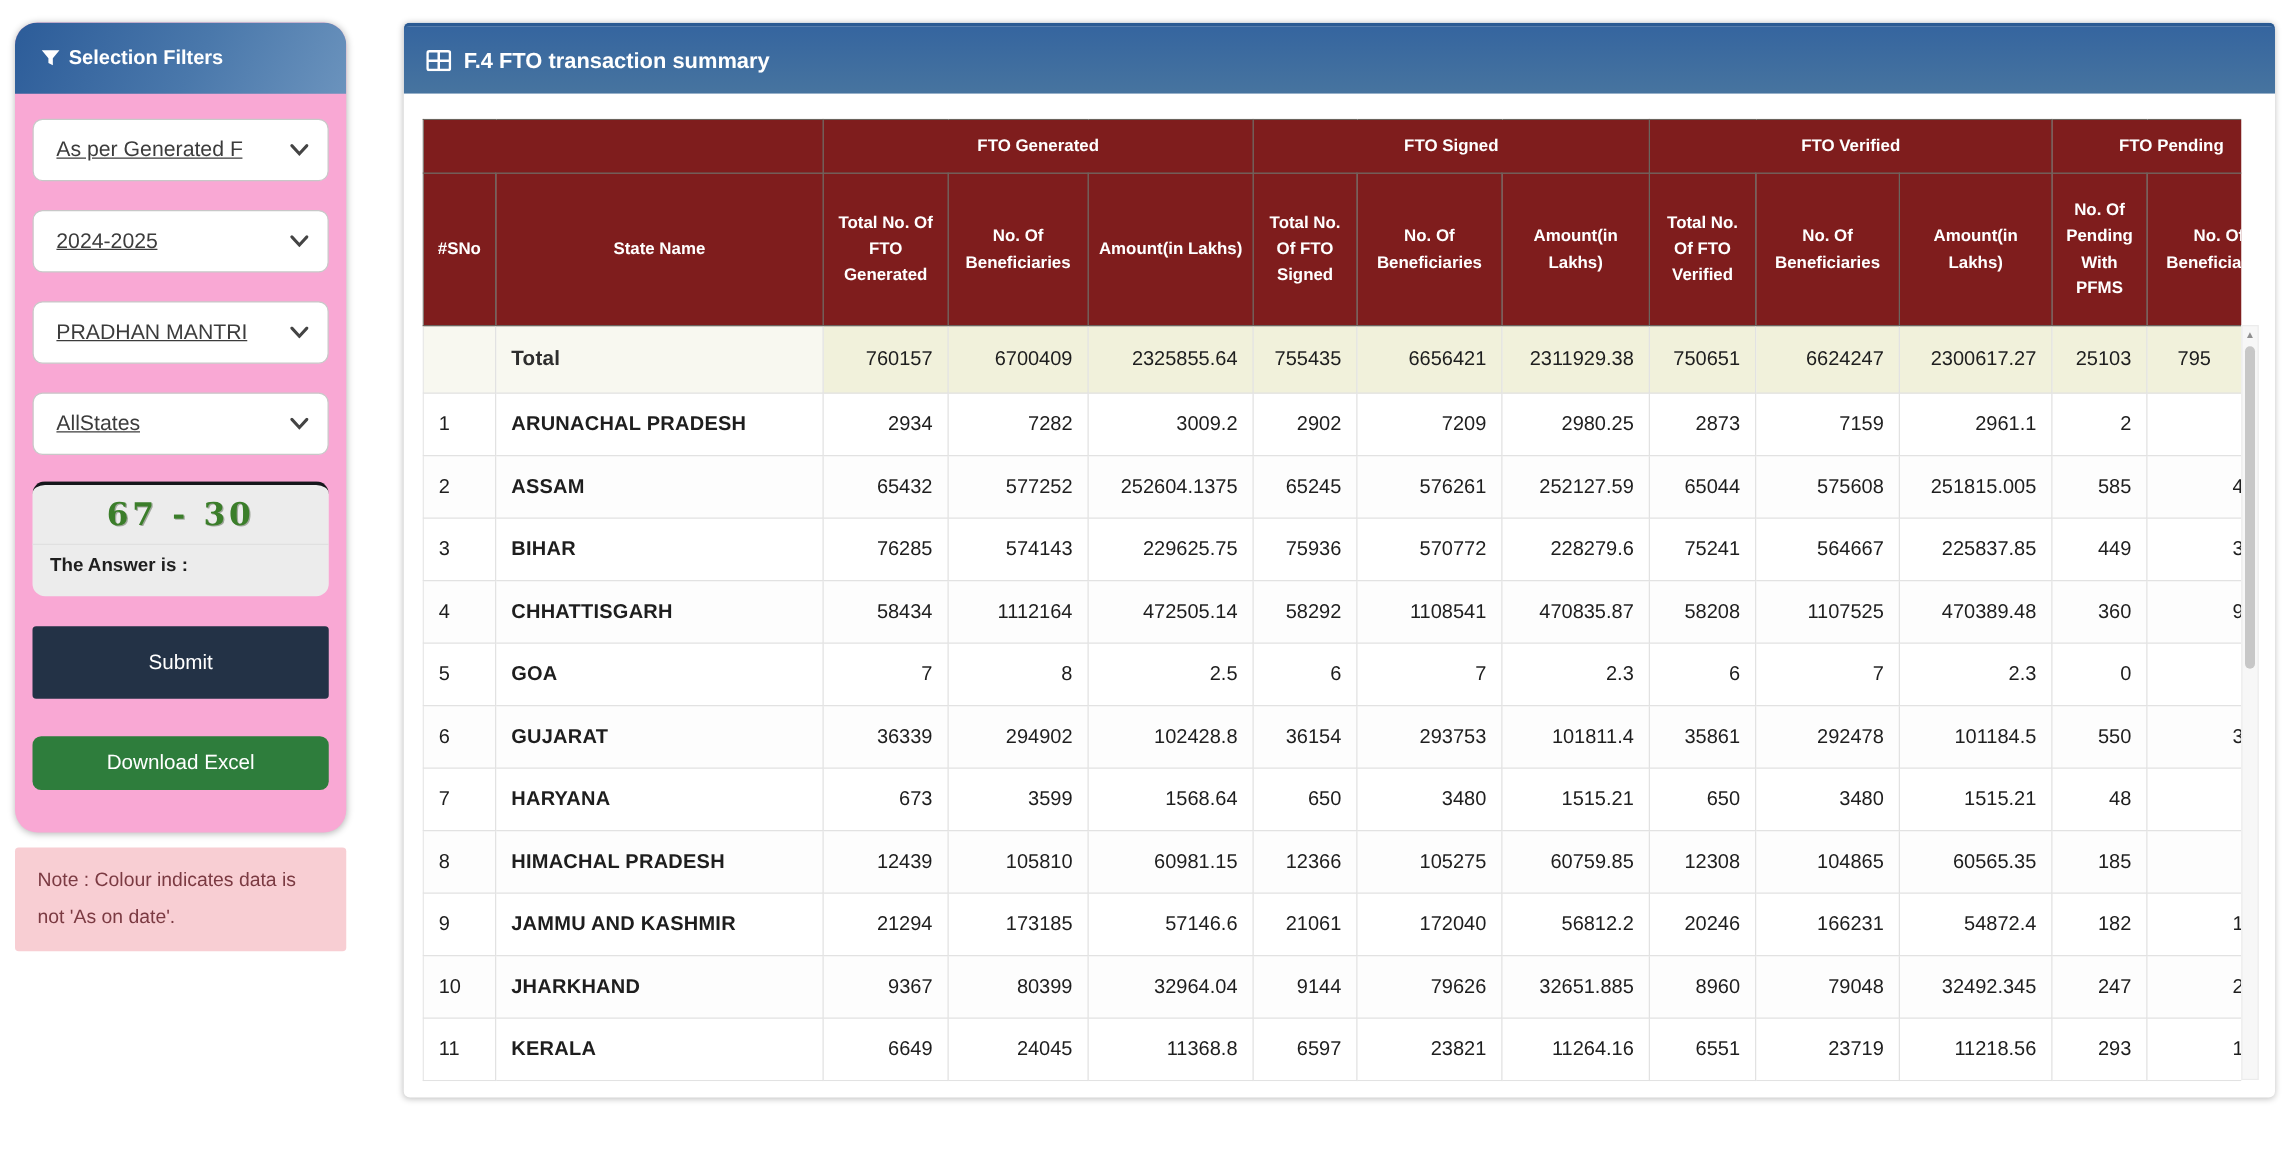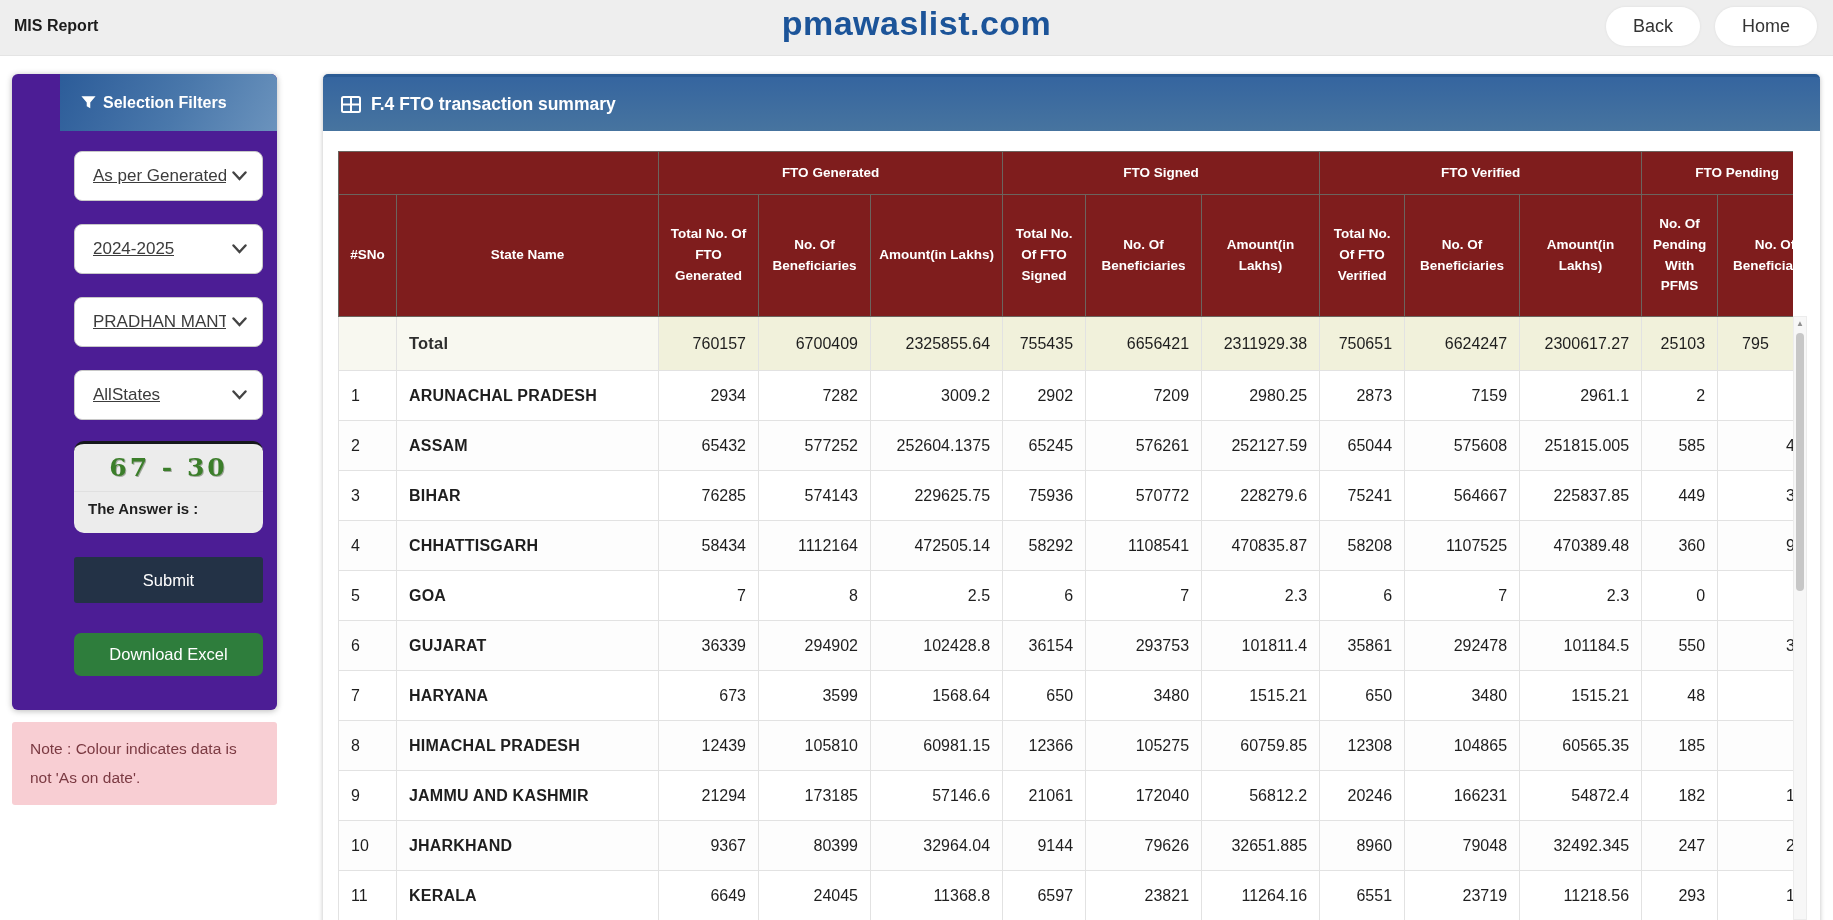--- a/index.html
+++ b/index.html
@@ -12,37 +12,37 @@
   .app-title { position:absolute; left:14px; top:17px; font-size:16px; font-weight:bold; color:#1c1c1c; }
   .brand { position:absolute; left:50%; transform:translateX(-50%); top:4px; font-size:34px; font-weight:bold; color:#1c5499; letter-spacing:.5px; }
   .topbar-actions { position:absolute; right:16px; top:7px; display:flex; gap:15px; }
   .pill-btn { background:#fff; border:none; border-radius:22px; padding:9px 27px; font-size:18px; color:#333; font-family:"Liberation Sans",sans-serif; cursor:pointer; box-shadow:0 0 3px rgba(0,0,0,.07); }
 
   
   .content { display:flex; align-items:flex-start; padding:18px 13px 0 12px; gap:46px; }
 
   
   .sidebar { width:265px; flex:none; }
-  .card { background:#4c1d95; border-radius:6px; box-shadow:0 1px 6px rgba(0,0,0,.28); overflow:hidden;padding-left:48px; }
+  .card { background:#f9a8d4; border-radius:18px; box-shadow:0 1px 6px rgba(0,0,0,.28); overflow:hidden; }
   .card-header { height:57px; background:linear-gradient(118deg,#2c5c99 0%,#4a78ab 55%,#6b93bd 100%); color:#fff; display:flex; align-items:center; gap:6px; padding:0 20px; font-size:16px; font-weight:bold; }
   .card-body { padding:20px 14px 34px 14px; }
   .dd { height:50px; border:1px solid #c8c8c8; border-radius:8px; background:#fff; display:flex; align-items:center; justify-content:space-between; padding:0 15px 0 18px; margin-bottom:23px; cursor:pointer; }
   .dd-value { font-size:17px; color:#3c3c3c; white-space:nowrap; overflow:hidden;text-decoration:underline; }
   .chev { flex:none; margin-left:6px; }
 
   .captcha-box { background:#ececec; border-radius:10px; border-top:3px solid #15171b; margin-top:-2px; }
   .captcha-challenge { height:48px; display:flex; align-items:center; justify-content:center; font-family:"DejaVu Serif", serif; font-weight:bold; font-size:25px; color:#3b7e2a; letter-spacing:3px; text-shadow:1px 1px 0 rgba(20,40,10,.35); border-bottom:1px solid #e0e0e0; }
   .captcha-answer { padding:8px 14px 16px; }
   .captcha-label { font-size:15px; font-weight:bold; color:#1f1f1f; }
   .captcha-row { display:flex; align-items:center; gap:18px; margin-top:8px; }
   .captcha-input { width:128px; height:44px; border:1px solid #ccc; border-radius:8px; padding:0 12px; font-size:17px; color:#333; background:#fff; outline:none; font-family:"Liberation Sans",sans-serif; }
   .captcha-input::placeholder { color:#a3a3a3; }
   .refresh-btn { background:none; border:none; cursor:pointer; display:flex; align-items:center; }
 
-  .submit-btn { display:block; width:100%; height:46px; margin-top:24px; background:#233246; color:#fff; border:none; border-radius:3px; font-size:16.5px; font-family:"Liberation Sans",sans-serif; cursor:pointer; }
+  .submit-btn { display:block; width:100%; height:58px; margin-top:24px; background:#233246; color:#fff; border:none; border-radius:3px; font-size:16.5px; font-family:"Liberation Sans",sans-serif; cursor:pointer; }
   .excel-btn { display:block; width:100%; height:43px; margin-top:30px; background:#2e7d3c; color:#fff; border:none; border-radius:7px; font-size:16.5px; font-family:"Liberation Sans",sans-serif; cursor:pointer; }
 
   .note { margin-top:12px; background:#f8ced3; color:#7b3a42; font-size:15.5px; padding:13px 18px; border-radius:3px; line-height:1.85; }
 
   
   .panel { flex:1; background:#fff; border-radius:5px; box-shadow:0 1px 5px rgba(0,0,0,.25); min-height:860px; }
   .panel-header { height:57px; background:linear-gradient(180deg,#35659f 0%,#47749f 100%); border-top:3px solid #2a5a93; border-radius:5px 5px 0 0; display:flex; align-items:center; gap:10px; padding:0 18px; color:#fff; font-size:17.5px; font-weight:bold; }
   .panel-body { position:relative; padding:20px 0 0 15px; }
 
   .table-clip { width:1455px; overflow:hidden; }
@@ -63,28 +63,20 @@
   
   .vscroll { position:absolute; left:1470px; top:185px; width:14px; height:604px; background:#f7f7f7; border:1px solid #ececec; }
   .vscroll .arrow { position:absolute; top:3px; left:0; width:100%; text-align:center; font-size:8px; color:#8f8f8f; line-height:1; }
   .vscroll .thumb { position:absolute; top:16px; left:2px; width:8px; height:258px; background:#c7c7c7; border-radius:5px; }
 </style>
 </head>
 <body>
 
 <div class="page">
 
-  <header class="topbar">
-    <div class="app-title">MIS Report</div>
-    <div class="brand">pmawaslist.com</div>
-    <div class="topbar-actions">
-      <button class="pill-btn">Back</button>
-      <button class="pill-btn">Home</button>
-    </div>
-  </header>
 
   <div class="content">
 
     <aside class="sidebar">
       <div class="card">
         <div class="card-header">
           <svg class="icon" width="17" height="17" viewBox="0 0 24 24">
               <path d="M2 3h20l-7.5 9v8l-5-2.6V12z" fill="#fff"></path>
             </svg>
           <span>Selection Filters</span>

